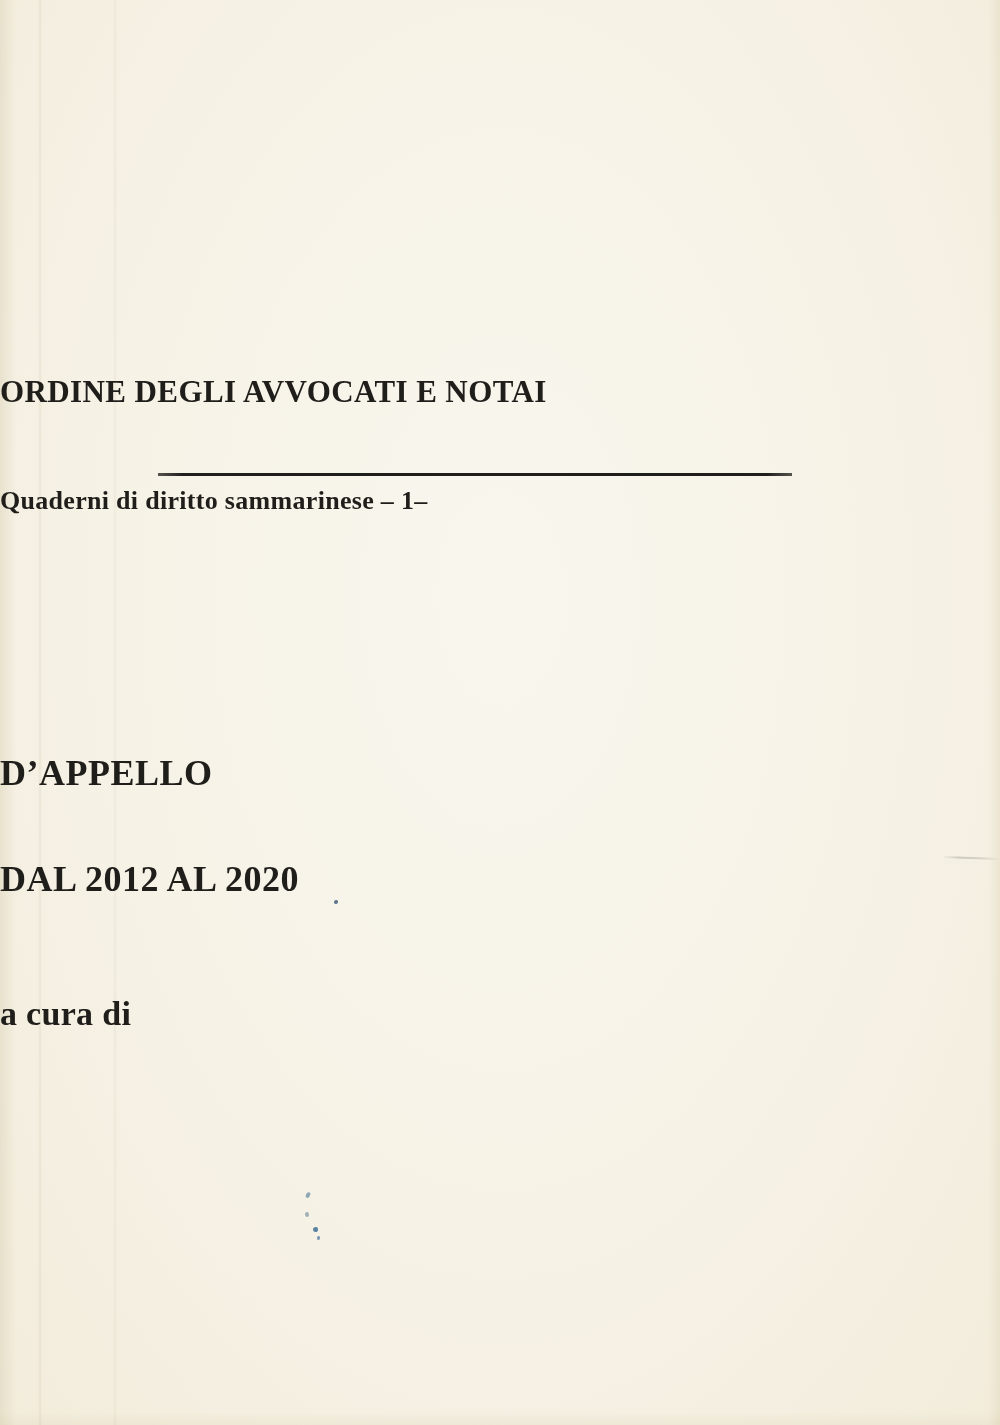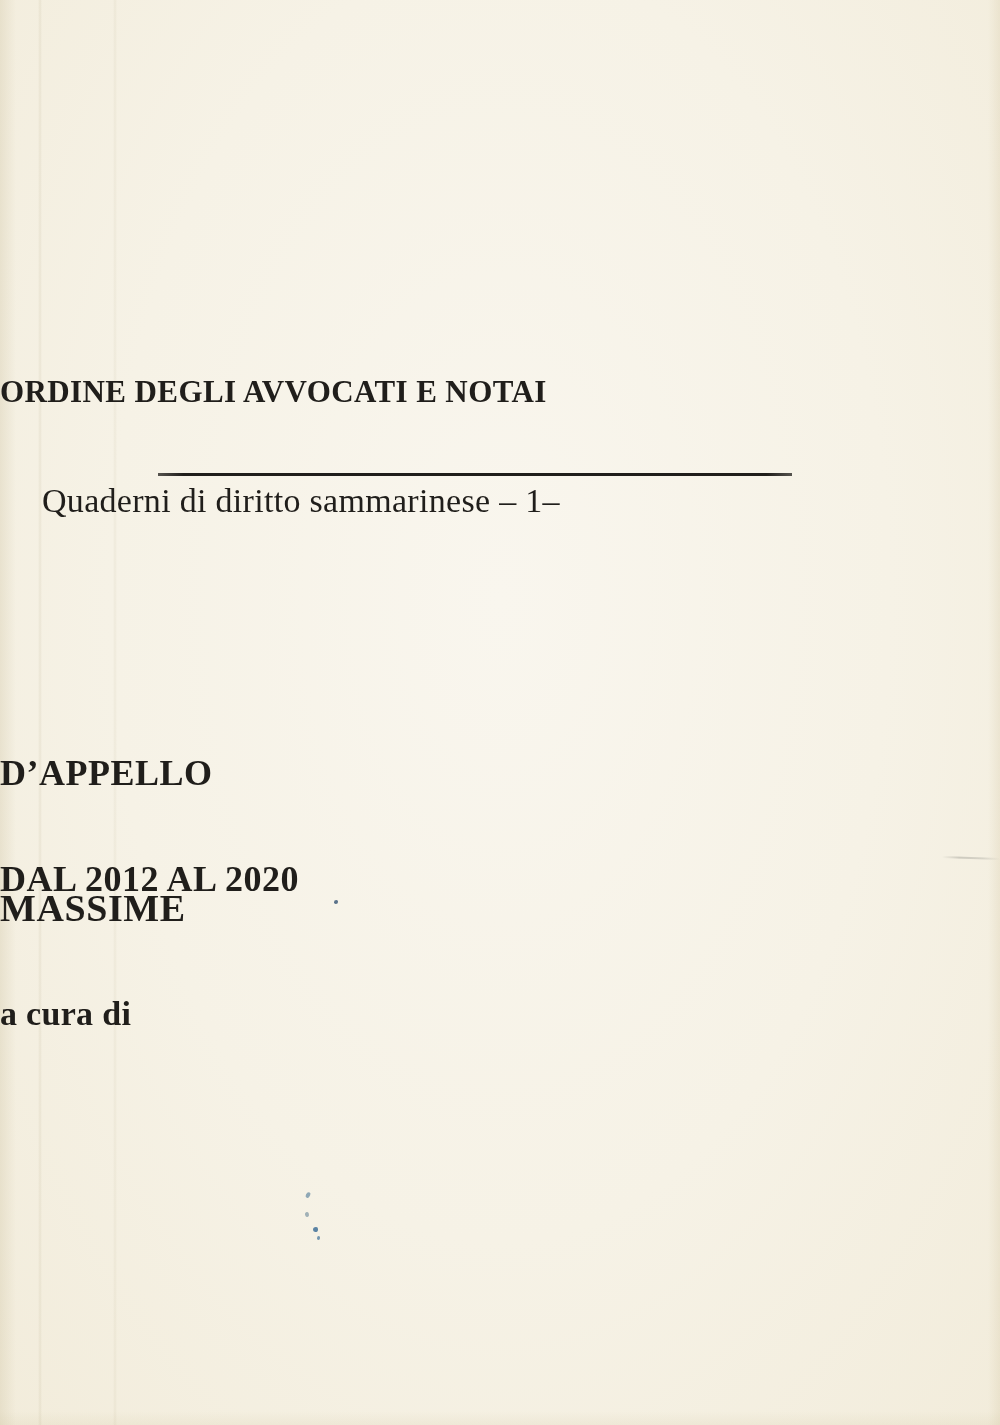--- a/index.html
+++ b/index.html
@@ -47,25 +47,24 @@
   .rule {
     position: absolute;
     left: 158px;
     top: 473px;
     width: 634px;
     height: 3px;
     background: linear-gradient(90deg, rgba(32,30,27,0.75) 0%, #201e1b 4%, #201e1b 96%, rgba(32,30,27,0.75) 100%);
   }
   .series {
     top: 481px;
-    font-size: 34px;
+    font-size: 26px;
     line-height: 40px;
-    font-weight: normal;
+    font-weight: bold;
     letter-spacing: 0.3px;
-    padding-left: 42px;
   }
   .booktitle {
     top: 694px;
     font-size: 36px;
     line-height: 53px;
     font-weight: bold;
     letter-spacing: 0.5px;
   }
   .massime {
     top: 884px;
@@ -120,21 +119,20 @@
 
   <div class="rule"></div>
 
   <div class="textblock series">Quaderni di diritto sammarinese – 1–</div>
 
   <div class="textblock booktitle">
     <div>D’APPELLO</div>
     <div>DAL 2012 AL 2020</div>
   </div>
 
-  <div class="textblock massime">MASSIME</div>
 
   <div class="textblock acuradi">a cura di</div>
 
 
   <span class="speck speck-dot-massime"></span>
   <span class="speck speck-b1"></span>
   <span class="speck speck-b2"></span>
   <span class="speck speck-b3"></span>
   <span class="speck speck-b4"></span>
   <span class="scratch"></span>

